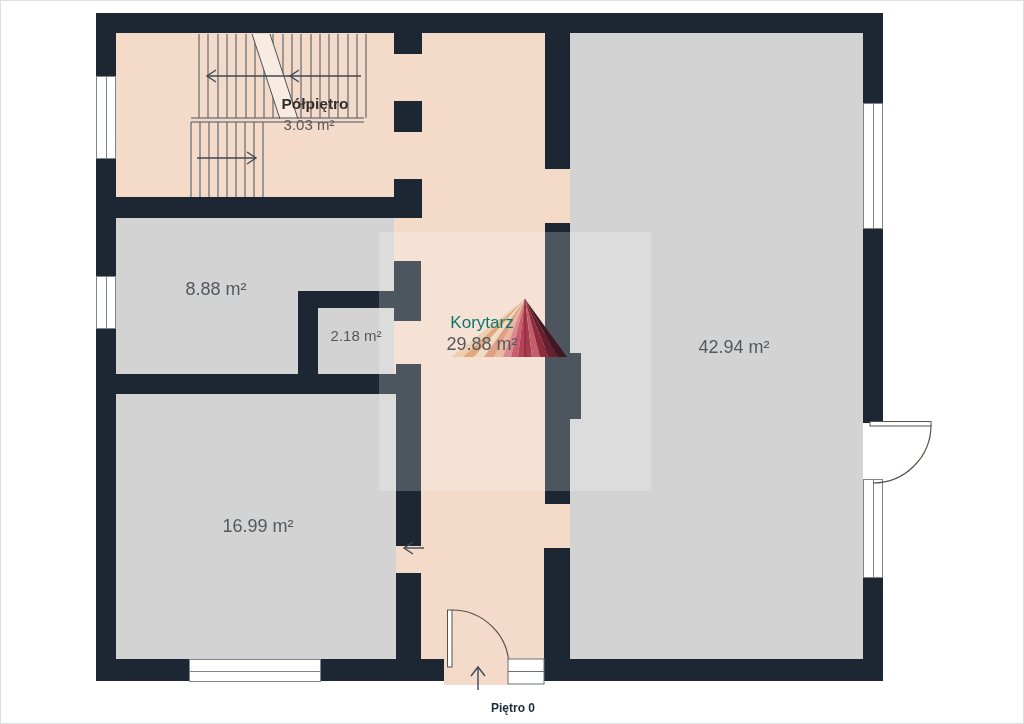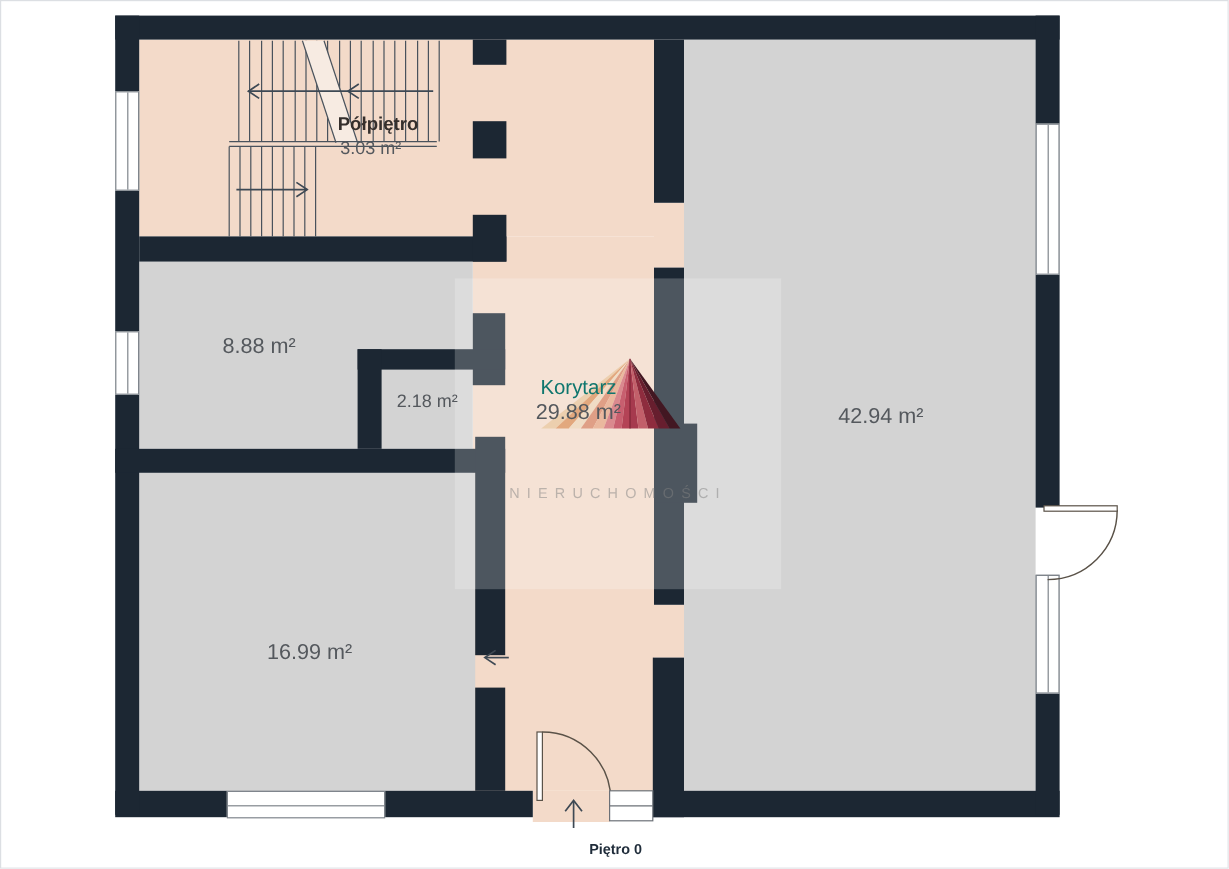--- a/index.html
+++ b/index.html
@@ -163,27 +163,26 @@
       <polygon points="84,3 62,61 70,61" fill="#da898e"></polygon>
       <polygon points="84,3 70,61 77,61" fill="#c85f6f"></polygon>
       <polygon points="84,3 77,61 84,61" fill="#b44356"></polygon>
       <polygon points="84,3 84,61 91,61" fill="#a63a4e"></polygon>
       <polygon points="84,3 91,61 99,61" fill="#c25f6a"></polygon>
       <polygon points="84,3 99,61 108,61" fill="#8e2c3e"></polygon>
       <polygon points="84,3 108,61 117,61" fill="#671e2e"></polygon>
       <polygon points="84,3 117,61 126,61" fill="#421722"></polygon>
       <line x1="84" y1="3" x2="84" y2="61" stroke="#7e2536" stroke-width="1"></line>
     </svg>
-    <div id="wm-tagline">NIERUCHOMOŚCI</div>
   </div>
 
   <div class="lbl rname-sm" style="left:270px;top:103px;margin-left:44px;">Półpiętro</div>
   <div class="lbl area-sm" style="left:262px;top:123px;margin-left:46px;">3.03 m²</div>
   <div class="lbl area" style="left:215px;top:288px;">8.88 m²</div>
   <div class="lbl area-sm" style="left:355px;top:334px;">2.18 m²</div>
   <div class="lbl rname" style="left:481px;top:322px;">Korytarz</div>
   <div class="lbl area" style="left:481px;top:343px;">29.88 m²</div>
   <div class="lbl area" style="left:716px;top:346px;margin-left:17px;">42.94 m²</div>
-  <div class="lbl area" style="left:257px;top:543px;text-align:right;">16.99 m²</div>
+  <div class="lbl area" style="left:257px;top:525px;text-align:right;">16.99 m²</div>
 
   <div class="lbl floor-tag" style="left:512px;top:707px;">Piętro 0</div>
 
 </div>
 
 </body></html>

